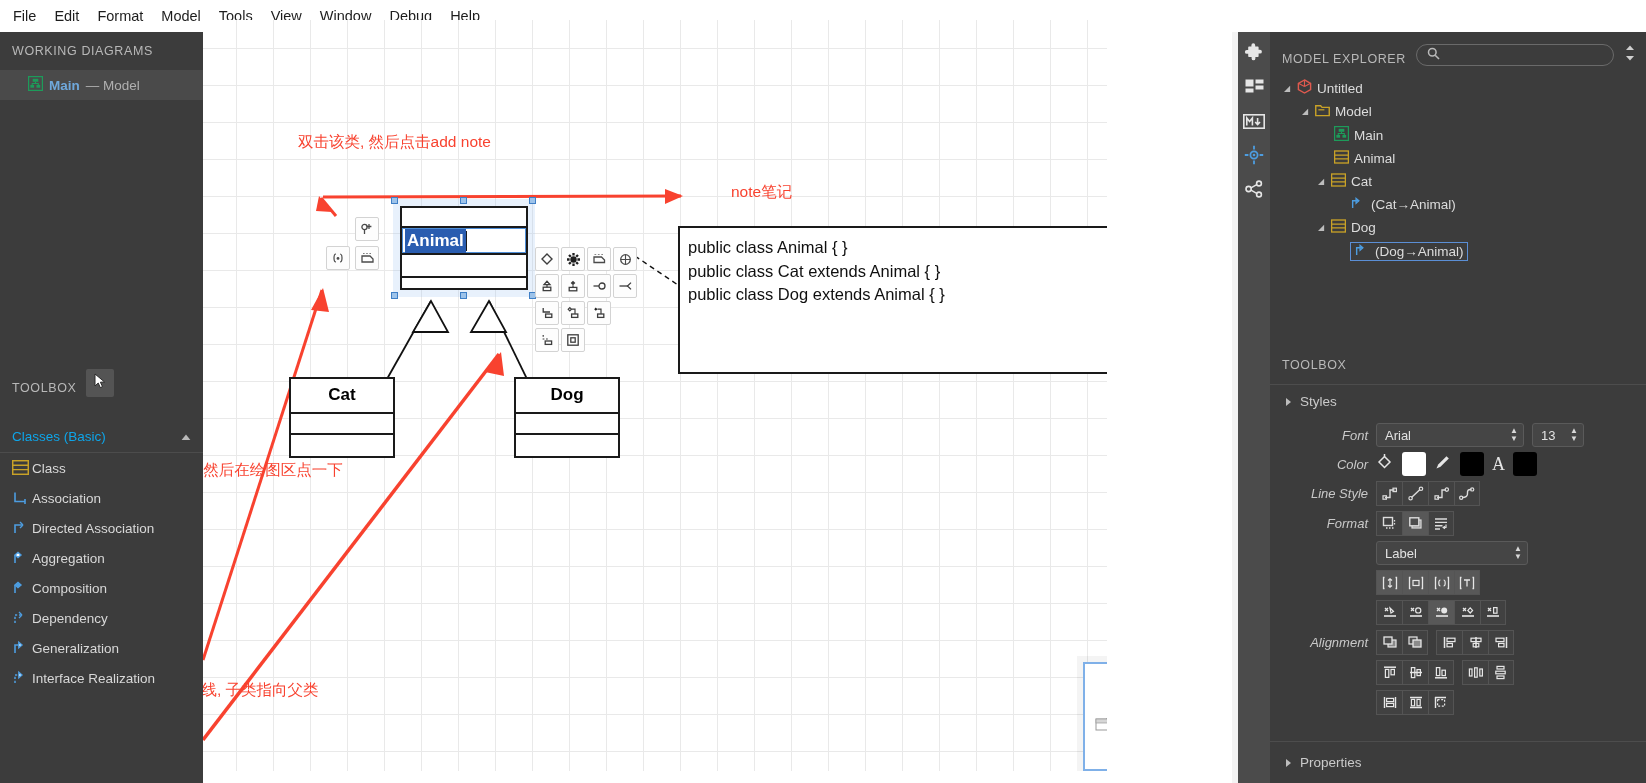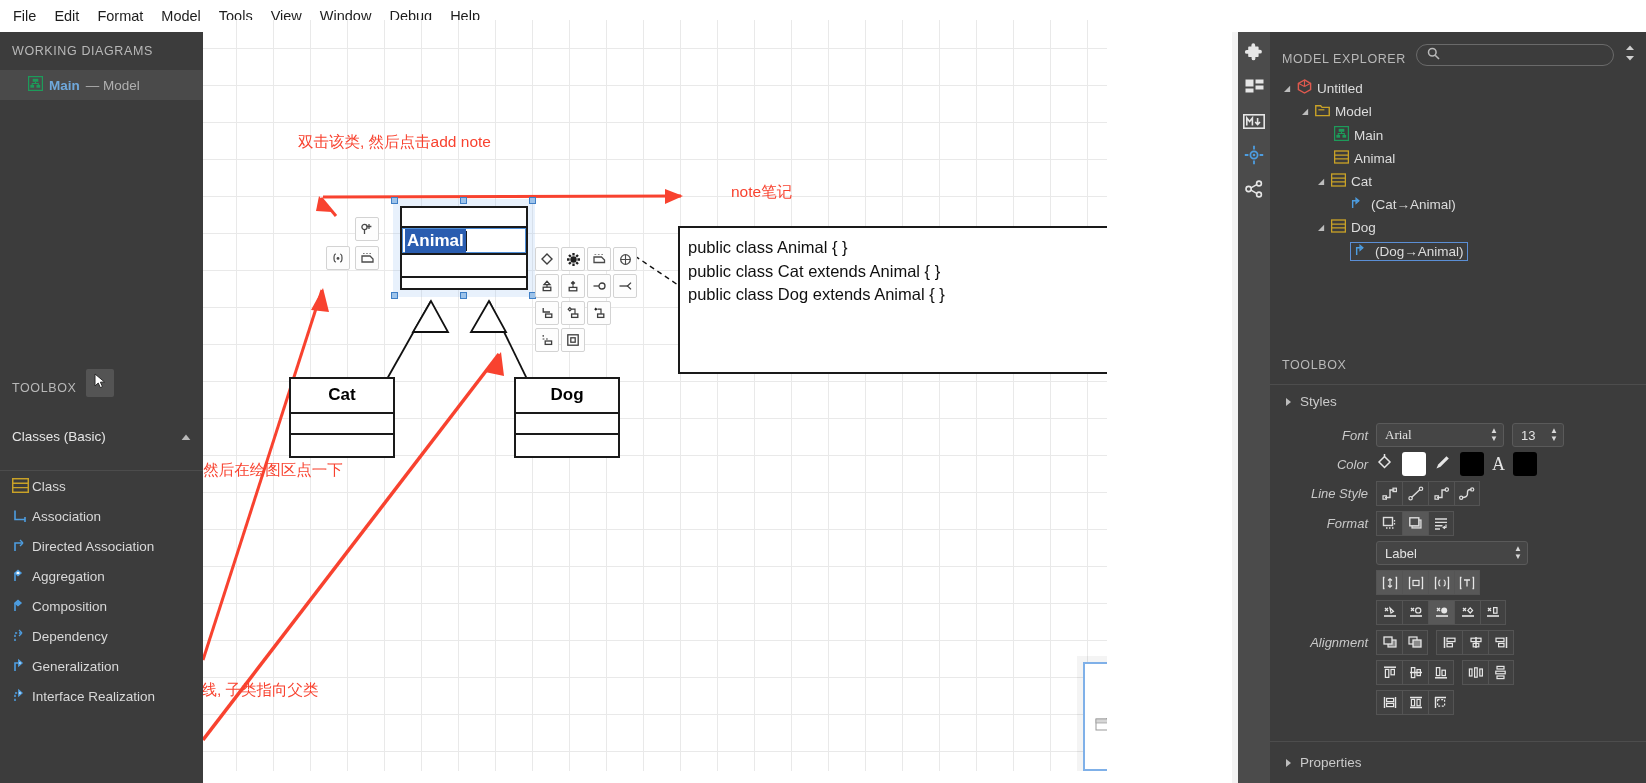--- a/index.html
+++ b/index.html
@@ -43,21 +43,21 @@
   #toolbox-header { position: relative; height: 56px; }
   #toolbox-header .panel-title { padding-top: 14px; }
   #pointer-tool {
     position: absolute; left: 86px; top: 2px;
     width: 28px; height: 28px; background: #545454;
     border-radius: 2px; display: flex; align-items: center;
     justify-content: center;
   }
   #classes-basic-header {
     display: flex; align-items: center; justify-content: space-between;
-    padding: 6px 12px 26px 12px; font-size: 13.5px; color: #e5e5e5;
+    padding: 6px 12px 8px 12px; font-size: 13.5px; color: #0ea5e9;
     border-bottom: 1px solid #4c4c4c;
   }
   .tool-row {
     display: flex; align-items: center; gap: 2px;
     padding: 7px 0 7px 12px; font-size: 13.5px; color: #d8d8d8;
   }
   .tool-icon { width: 18px; height: 16px; flex: 0 0 18px; }
 
   
   #canvas {
@@ -735,21 +735,21 @@
     <div id="editors-title">TOOLBOX</div>
     <div class="ed-divider"></div>
 
     <div id="styles-row">
       <span class="tri-right"></span>
       <span>Styles</span>
     </div>
 
     <div class="ed-row">
       <span class="ed-label">Font</span>
-      <div class="ed-select" style="width:128px;font-family:Liberation Serif, serif;">
+      <div class="ed-select" style="width:148px;">
         <span>Arial</span>
         <span class="spin">▲<br>▼</span>
       </div>
       <div class="ed-select" style="width:52px;">
         <span>13</span>
         <span class="spin">▲<br>▼</span>
       </div>
     </div>
 
     <div class="ed-row">

